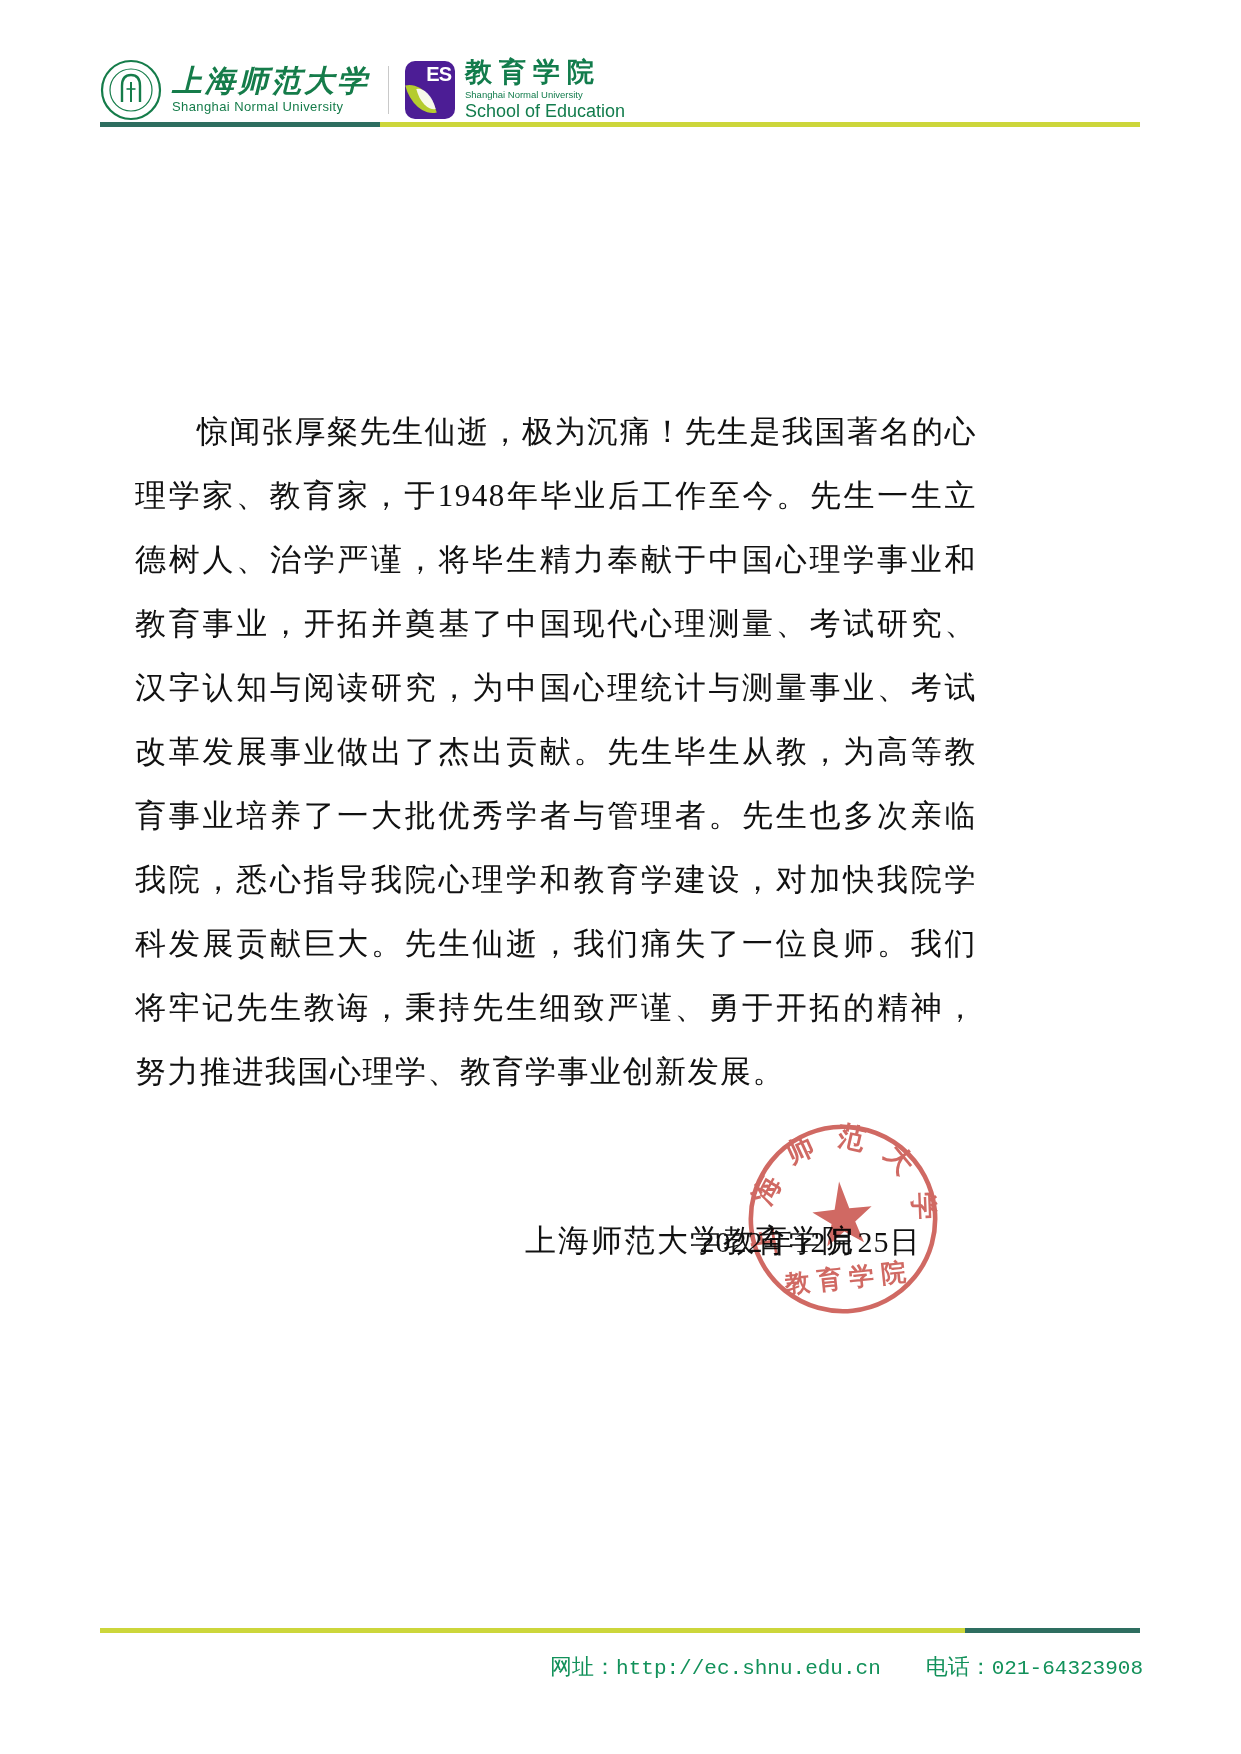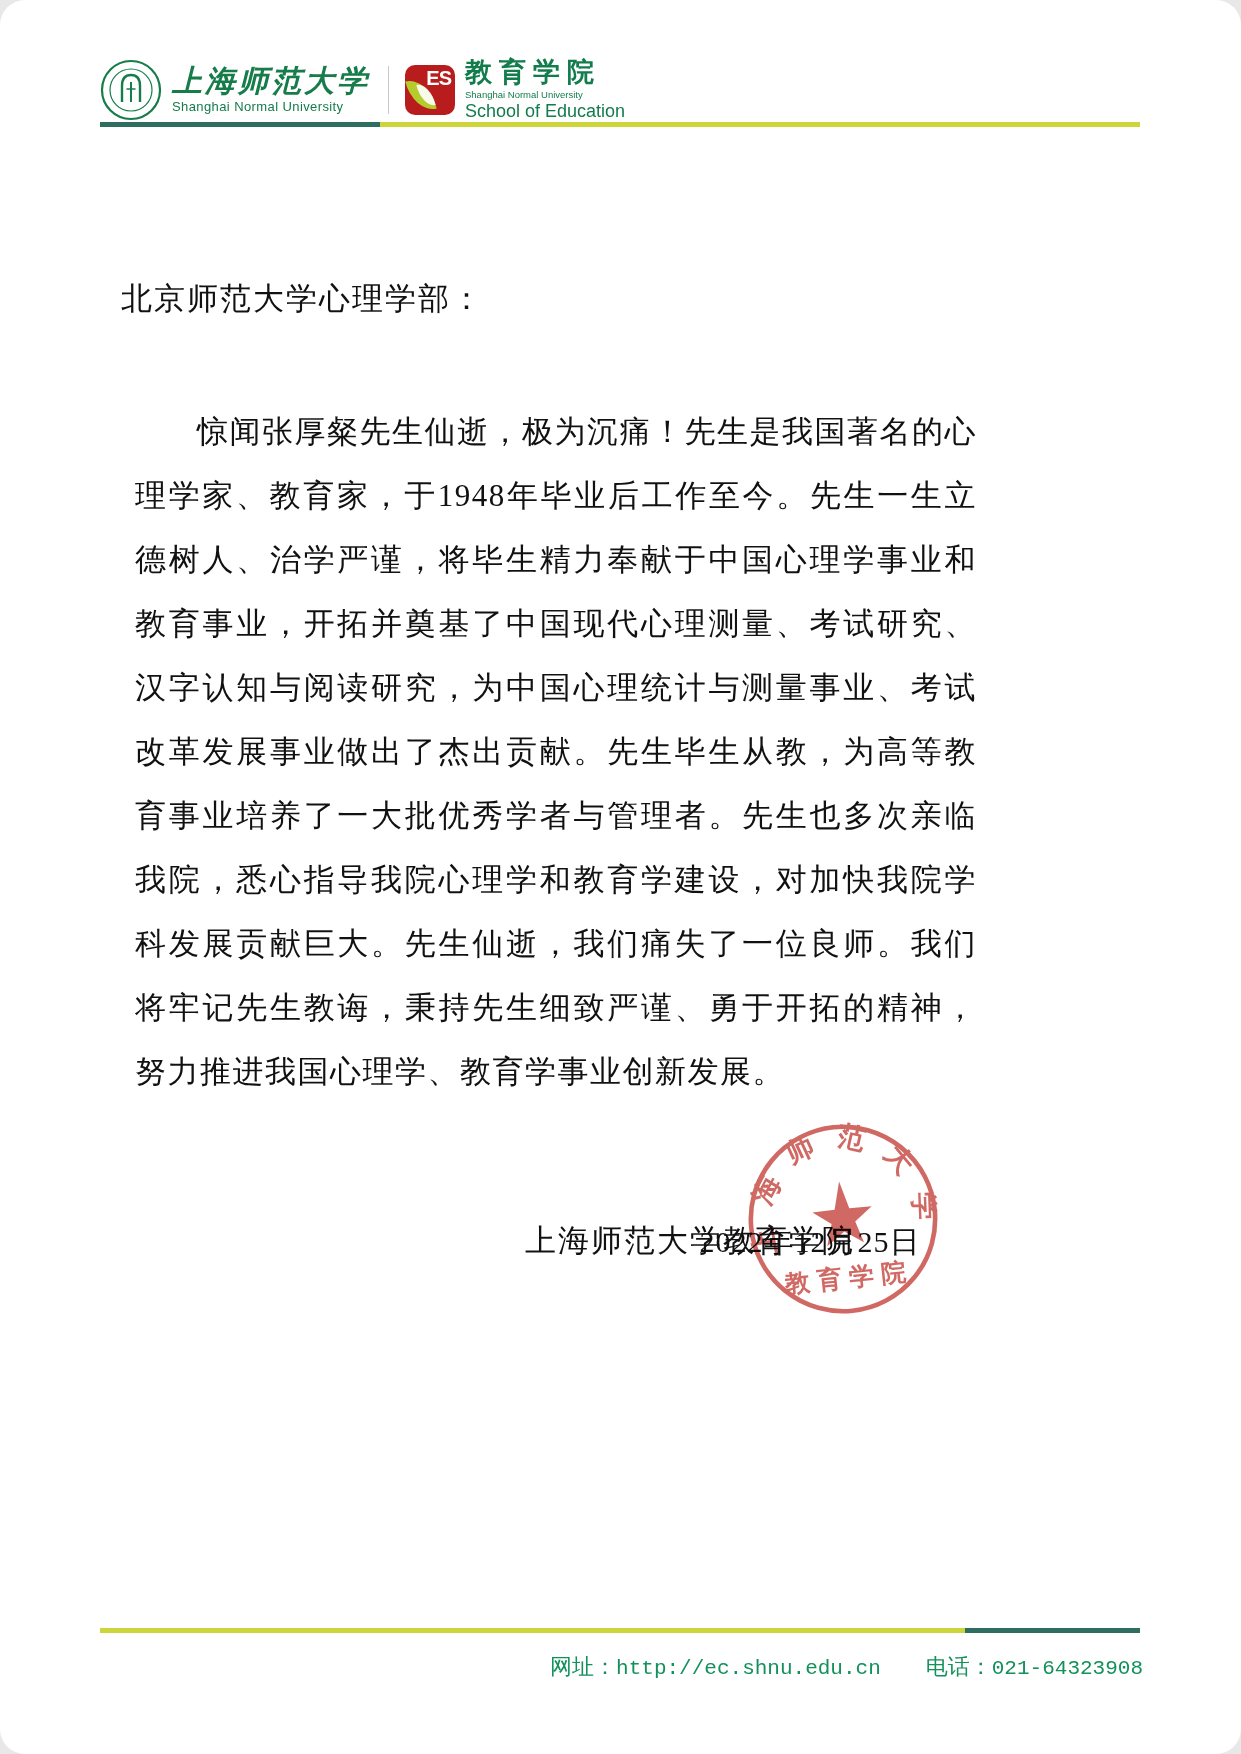--- a/index.html
+++ b/index.html
@@ -4,36 +4,35 @@
 <style>
   html,body{margin:0;padding:0;background:#e8e8e8;}
   .page{
     position:relative;
     width:1241px;height:1754px;
     margin:0 auto;
     background:#ffffff;
     font-family:"Liberation Serif","DejaVu Serif",serif;
     color:#111;
     overflow:hidden;
-    border-radius:25px;
   }
 
   
   .letterhead{position:absolute;left:100px;top:58px;height:64px;display:flex;align-items:center;}
   .emblem{width:62px;height:62px;flex:0 0 auto;}
   .uni-block{margin-left:10px;}
   .uni-zh{
     font-size:30px;font-weight:bold;color:#157c4a;
     font-style:italic;letter-spacing:3px;line-height:1;
     font-family:"Liberation Serif","DejaVu Serif",serif;
   }
   .uni-en{font-size:13px;color:#157c4a;letter-spacing:.4px;margin-top:3px;
     font-family:"Liberation Sans","DejaVu Sans",sans-serif;}
   .lh-sep{width:1px;height:48px;background:#c9c9c9;margin:0 16px 0 18px;}
-  .es-box{position:relative;width:50px;height:50px;background:#b91c1c;border-radius:10px;overflow:hidden;flex:0 0 auto;}
+  .es-box{position:relative;width:50px;height:58px;background:#4c1d95;border-radius:10px;overflow:hidden;flex:0 0 auto;}
   .es-leaf{position:absolute;left:4px;bottom:3px;width:24px;height:34px;background:#b5cc2e;
     border-radius:0 100% 0 100%;transform:rotate(-14deg);}
   .es-leaf2{position:absolute;left:14px;bottom:8px;width:14px;height:24px;background:#ffffff;
     border-radius:0 100% 0 100%;transform:rotate(-14deg);opacity:.9;}
   .es-mono{position:absolute;top:2px;right:4px;color:#ffffff;font-weight:bold;font-size:20px;
     font-family:"Liberation Sans","DejaVu Sans",sans-serif;letter-spacing:-1px;}
   .school-block{margin-left:10px;}
   .school-zh{font-size:27px;font-weight:bold;color:#127c4c;letter-spacing:7px;line-height:1;}
   .school-en1{font-size:9.5px;color:#127c4c;margin-top:4px;line-height:1.15;
     font-family:"Liberation Sans","DejaVu Sans",sans-serif;}
@@ -109,21 +108,20 @@
     </div>
     <div class="school-block">
       <div class="school-zh">教育学院</div>
       <div class="school-en1">Shanghai Normal University</div>
       <div class="school-en2">School of Education</div>
     </div>
   </div>
 
   <div class="header-rule"></div>
 
-  <div class="salutation">北京师范大学心理学部：</div>
 
   <div class="body-text">
     <p>惊闻张厚粲先生仙逝，极为沉痛！先生是我国著名的心理学家、教育家，于1948年毕业后工作至今。先生一生立德树人、治学严谨，将毕生精力奉献于中国心理学事业和教育事业，开拓并奠基了中国现代心理测量、考试研究、汉字认知与阅读研究，为中国心理统计与测量事业、考试改革发展事业做出了杰出贡献。先生毕生从教，为高等教育事业培养了一大批优秀学者与管理者。先生也多次亲临我院，悉心指导我院心理学和教育学建设，对加快我院学科发展贡献巨大。先生仙逝，我们痛失了一位良师。我们将牢记先生教诲，秉持先生细致严谨、勇于开拓的精神，努力推进我国心理学、教育学事业创新发展。</p>
   </div>
 
   <div class="signature">上海师范大学教育学院</div>
   <div class="sign-date">2022年12月25日</div>
 
   <svg class="seal" viewBox="0 0 230 230">
     <defs>

